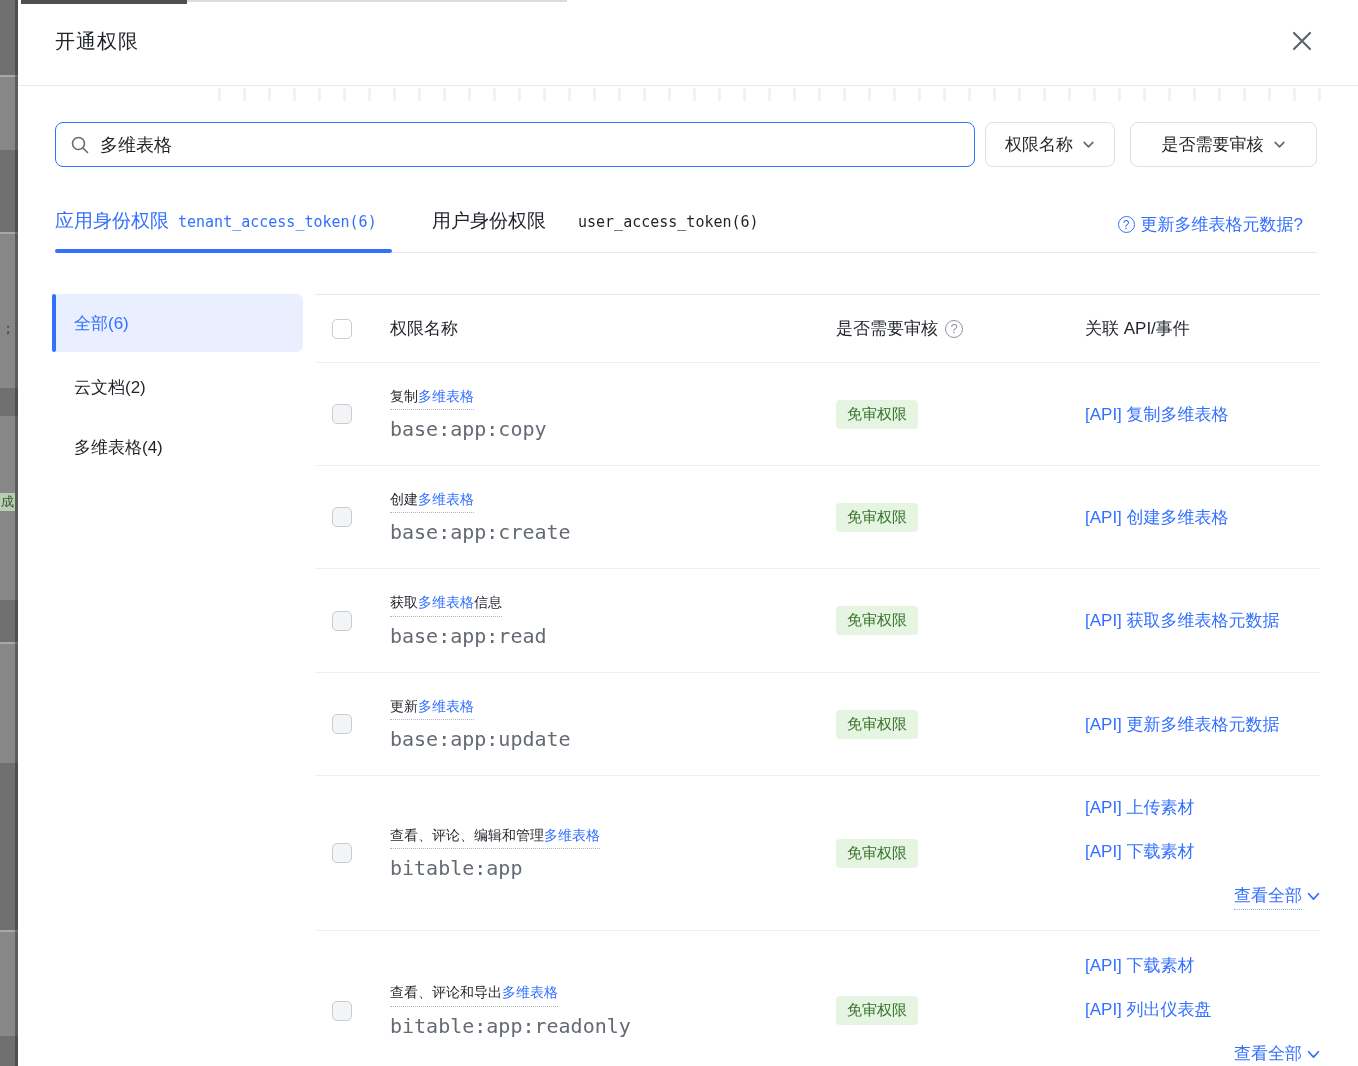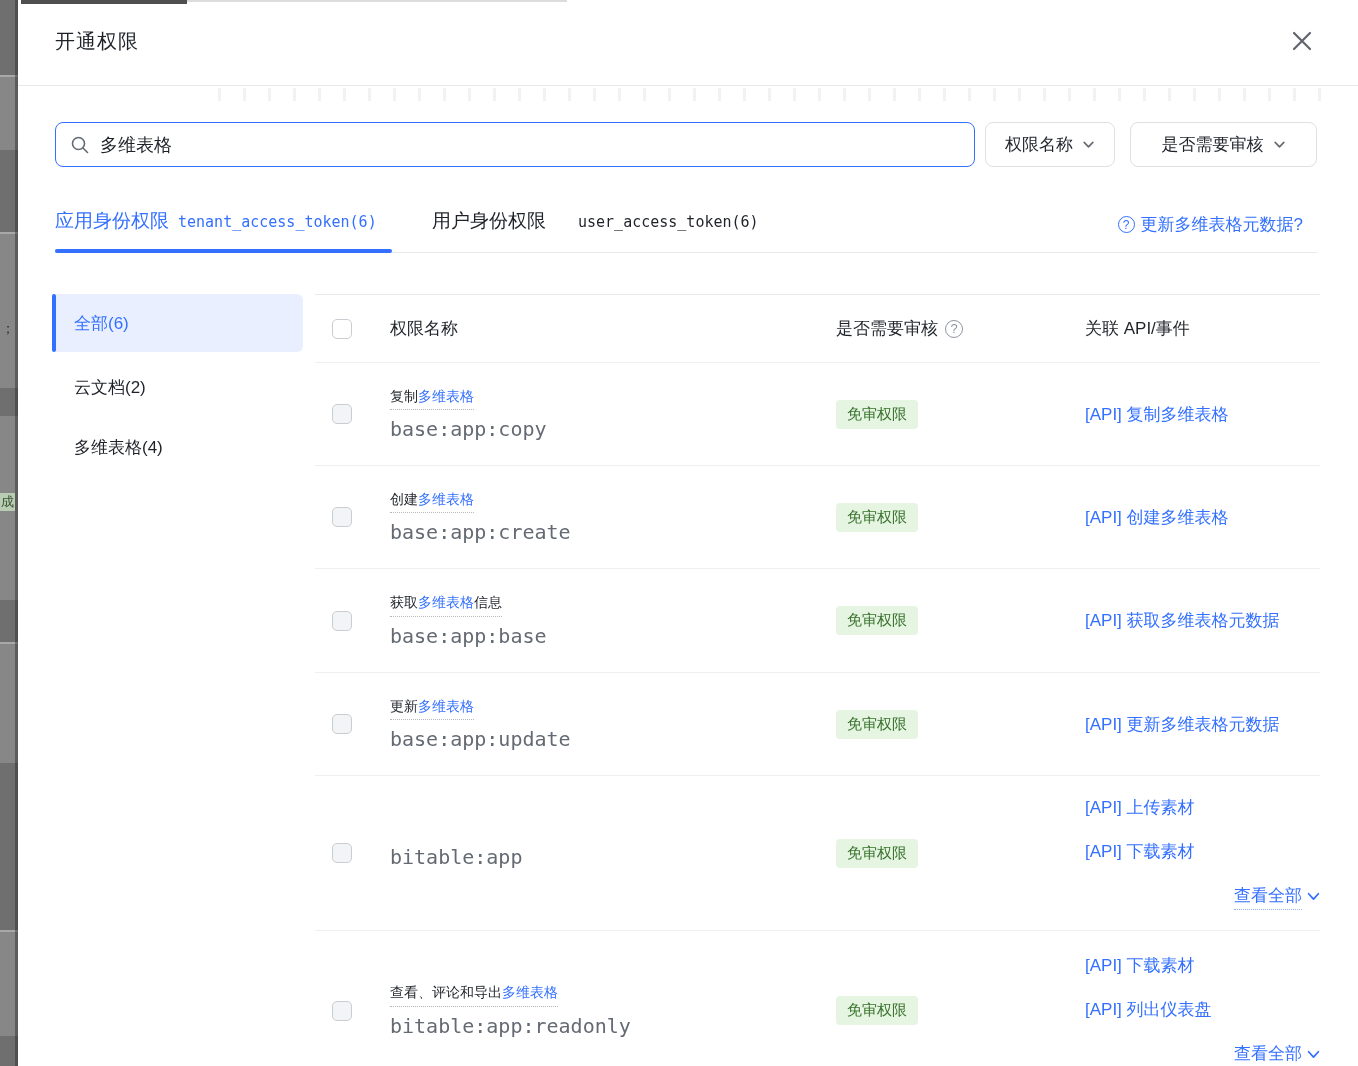--- a/index.html
+++ b/index.html
@@ -207,21 +207,21 @@
         </div>
   </div>
       <div class="t-row" style="height: 104px;">
     <div class="col-cb">
           <div class="checkbox"></div>
         </div>
     <div class="col-name">
       <span class="name-line">
         <span class="name-pre">获取</span><span class="name-match">多维表格</span><span class="name-post">信息</span>
       </span>
-      <span class="perm-code">base:app:base</span>
+      <span class="perm-code">base:app:read</span>
     </div>
     <div class="col-review">
           <span class="badge">免审权限</span>
         </div>
     <div class="col-api">
           <span class="api-link">[API] 获取多维表格元数据</span>
         </div>
   </div>
       <div class="t-row" style="height: 103px;">
     <div class="col-cb">
@@ -238,20 +238,23 @@
         </div>
     <div class="col-api">
           <span class="api-link">[API] 更新多维表格元数据</span>
         </div>
   </div>
       <div class="t-row" style="height: 155px;">
     <div class="col-cb">
           <div class="checkbox"></div>
         </div>
     <div class="col-name">
+      <span class="name-line">
+        <span class="name-pre">查看、评论、编辑和管理</span><span class="name-match">多维表格</span><span class="name-post"></span>
+      </span>
       <span class="perm-code">bitable:app</span>
     </div>
     <div class="col-review">
           <span class="badge">免审权限</span>
         </div>
     <div class="col-api">
           <span class="api-link">[API] 上传素材</span>
           <span class="api-link">[API] 下载素材</span>
           <span class="view-all">
     <span class="view-all-text">查看全部</span>

